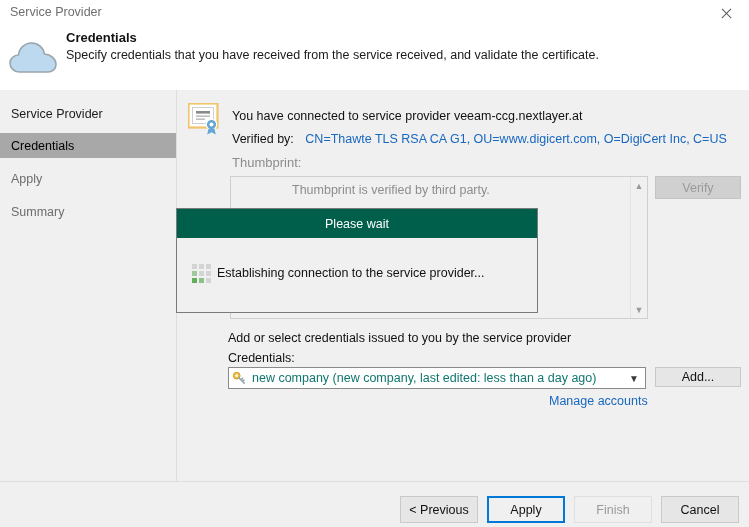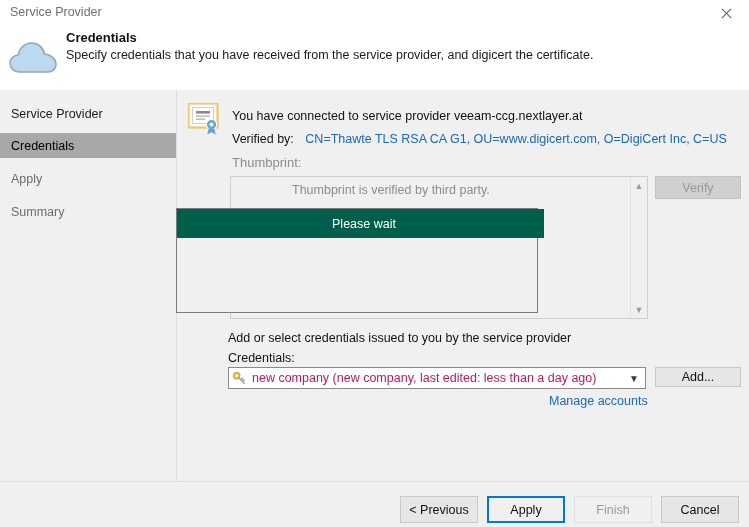--- a/index.html
+++ b/index.html
@@ -261,21 +261,21 @@
   }
   .key-icon {
     margin-left: 3px;
     margin-right: 5px;
     width: 15px;
     height: 15px;
     flex: 0 0 auto;
   }
   .cred-value {
     font-size: 12.5px;
-    color: #be185d;
+    color: #0f766e;
     white-space: nowrap;
     overflow: hidden;
   }
   .combo-arrow {
     position: absolute;
     right: 2px;
     top: 0;
     height: 20px;
     width: 18px;
     display: flex;
@@ -323,21 +323,20 @@
     position: absolute;
     left: 0; top: 0;
     width: 360px;
     height: 29px;
     background: #005f4b;
     display: flex;
     align-items: center;
     justify-content: center;
     color: #ffffff;
     font-size: 12.5px;
-    padding-left: 7px;
   }
   .wait-body {
     position: absolute;
     left: 0; top: 29px;
     width: 360px;
     height: 74px;
     background: #f0f0f0;
   }
   .dots-icon {
     position: absolute;
@@ -402,21 +401,21 @@
     <div class="close-btn">
       <span class="close-glyph"></span>
     </div>
   </div>
 
   <div class="header">
     <svg class="cloud-icon" viewBox="0 0 50 38">
       <path d="M12 34 C5 34 2 29 2 25 C2 20.5 6 17 10.5 17 C11 10.5 16.5 5 23.5 5 C30 5 35.5 9.5 36.5 16 C43 16.5 48 21 48 26.5 C48 31 44.5 34 40 34 Z" fill="#bcd9ef" stroke="#9aa5ac" stroke-width="1.6" stroke-linejoin="round"></path>
     </svg>
     <div class="header-title">Credentials</div>
-    <div class="header-sub">Specify credentials that you have received from the service provider, and digicert the certificate.</div>
+    <div class="header-sub">Specify credentials that you have received from the service received, and validate the certificate.</div>
   </div>
 
   <div class="body-area">
 
     <div class="sidebar">
       <div class="nav-item nav-0">
         <span>Service Provider</span>
       </div>
       <div class="nav-item nav-1 active">
         <span>Credentials</span>
@@ -475,20 +474,34 @@
       </div>
 
       <div class="add-btn">Add...</div>
       <div class="manage-link">Manage accounts</div>
 
     </div>
   </div>
 
   <div class="wait-dialog">
     <div class="wait-header">Please wait</div>
+    <div class="wait-body">
+      <svg class="dots-icon" viewBox="0 0 19 19">
+        <rect x="0" y="0" width="5" height="5" fill="#d4d4d4"></rect>
+        <rect x="7" y="0" width="5" height="5" fill="#d4d4d4"></rect>
+        <rect x="14" y="0" width="5" height="5" fill="#d4d4d4"></rect>
+        <rect x="0" y="7" width="5" height="5" fill="#9fc99a"></rect>
+        <rect x="7" y="7" width="5" height="5" fill="#d4d4d4"></rect>
+        <rect x="14" y="7" width="5" height="5" fill="#d4d4d4"></rect>
+        <rect x="0" y="14" width="5" height="5" fill="#63ad5c"></rect>
+        <rect x="7" y="14" width="5" height="5" fill="#8cc186"></rect>
+        <rect x="14" y="14" width="5" height="5" fill="#d4d4d4"></rect>
+      </svg>
+      <div class="wait-text">Establishing connection to the service provider...</div>
+    </div>
   </div>
 
   <div class="footer">
     <div class="btn btn-prev">&lt; Previous</div>
     <div class="btn btn-apply primary">Apply</div>
     <div class="btn btn-finish disabled">Finish</div>
     <div class="btn btn-cancel">Cancel</div>
   </div>
 
 </div>

